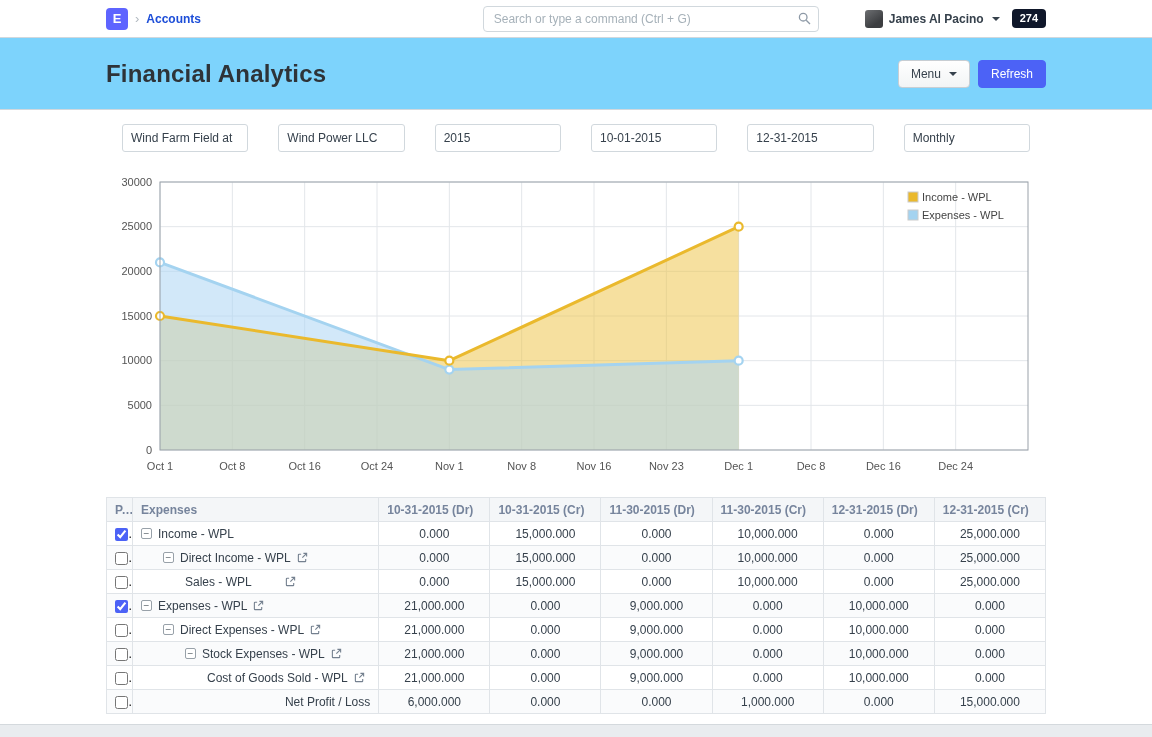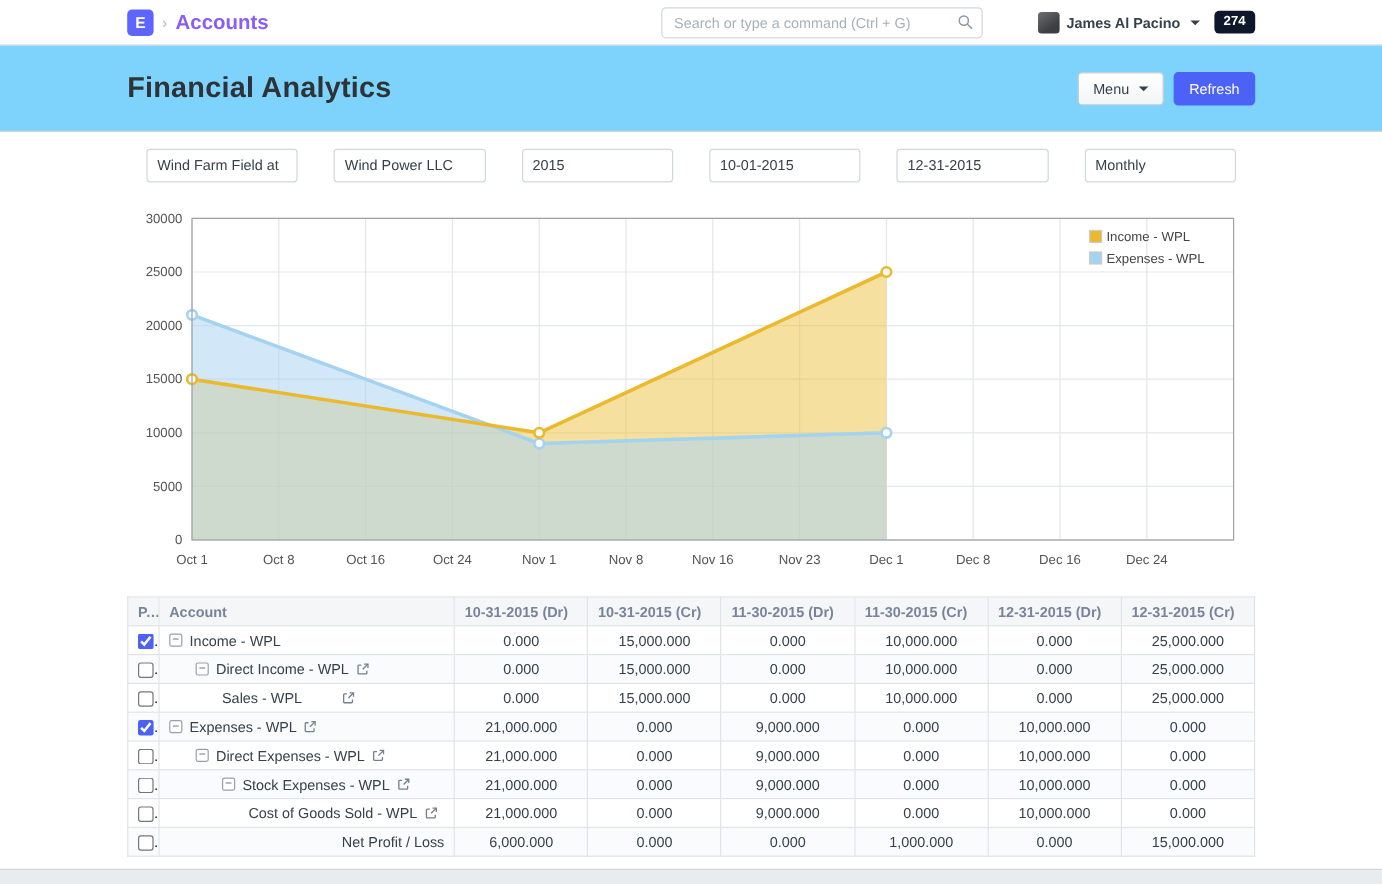--- a/index.html
+++ b/index.html
@@ -15,22 +15,22 @@
   
   .navbar { height:38px; background:#fff; border-bottom:1px solid #d1d8dd; }
   .nav-inner { width:940px; margin:0 auto; display:flex; align-items:center; height:100%; }
   .nav-left { display:flex; align-items:center; }
   .logo {
     width:22px; height:22px; border-radius:4px; background:#5e64ff; color:#fff;
     font-weight:bold; font-size:13px; display:flex; align-items:center; justify-content:center;
     cursor:pointer;
   }
   .crumb-sep { color:#b0b8bf; margin:0 7px; font-size:13px; }
-  .crumb { font-size:17px; font-weight:700; color:#8b5cf6; text-decoration:none; cursor:pointer; }
-  .nav-search { position:relative; width:268px; margin-left:auto; margin-right:46px; }
+  .crumb { font-size:12px; font-weight:700; color:#1d4ed8; text-decoration:none; cursor:pointer; }
+  .nav-search { position:relative; width:336px; margin-left:auto; margin-right:46px; }
   .nav-search input {
     width:100%; height:26px; border:1px solid #d1d8dd; border-radius:4px; background:#fff;
     padding:0 28px 0 10px; font-size:12px; color:#36414c; outline:none;
     font-family:inherit;
   }
   .nav-search input::placeholder { color:#a6b1b9; }
   .search-glyph { position:absolute; right:8px; top:6px; }
   .nav-right { display:flex; align-items:center; gap:12px; }
   .user-menu { display:flex; align-items:center; gap:6px; cursor:pointer; }
   .avatar {
@@ -217,21 +217,21 @@
     <col style="width:111px">
       <col style="width:111px">
       <col style="width:111px">
     <col style="width:111px">
       <col style="width:111px">
       <col style="width:111px">
   </colgroup>
   <thead>
       <tr id="thead-row">
         <th class="cell-check">P...</th>
-        <th>Account</th>
+        <th>Expenses</th>
         <th>10-31-2015 (Dr)</th>
         <th>10-31-2015 (Cr)</th>
         <th>11-30-2015 (Dr)</th>
         <th>11-30-2015 (Cr)</th>
         <th>12-31-2015 (Dr)</th>
         <th>12-31-2015 (Cr)</th>
       </tr>
     </thead>
   <tbody id="tbody">
       <tr>

